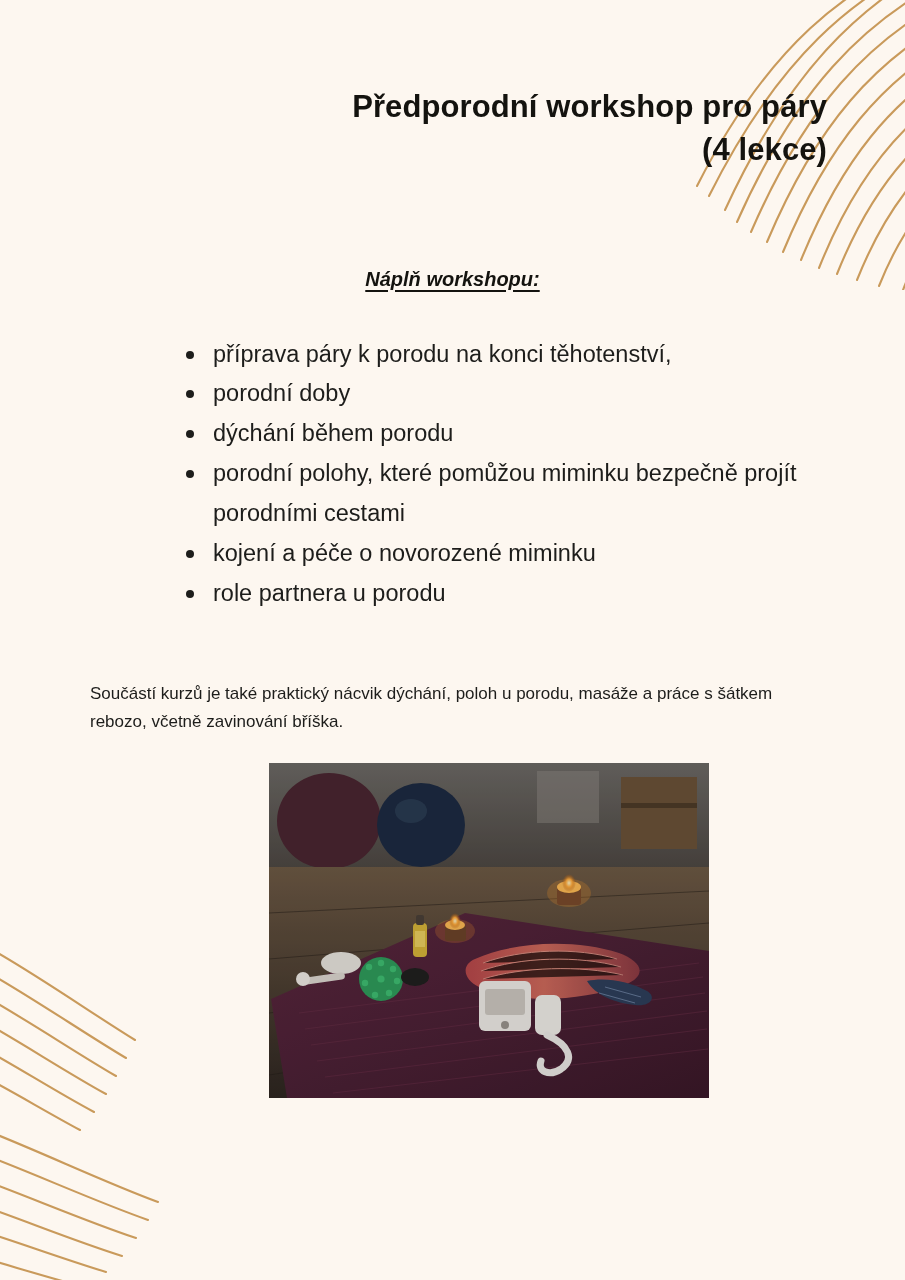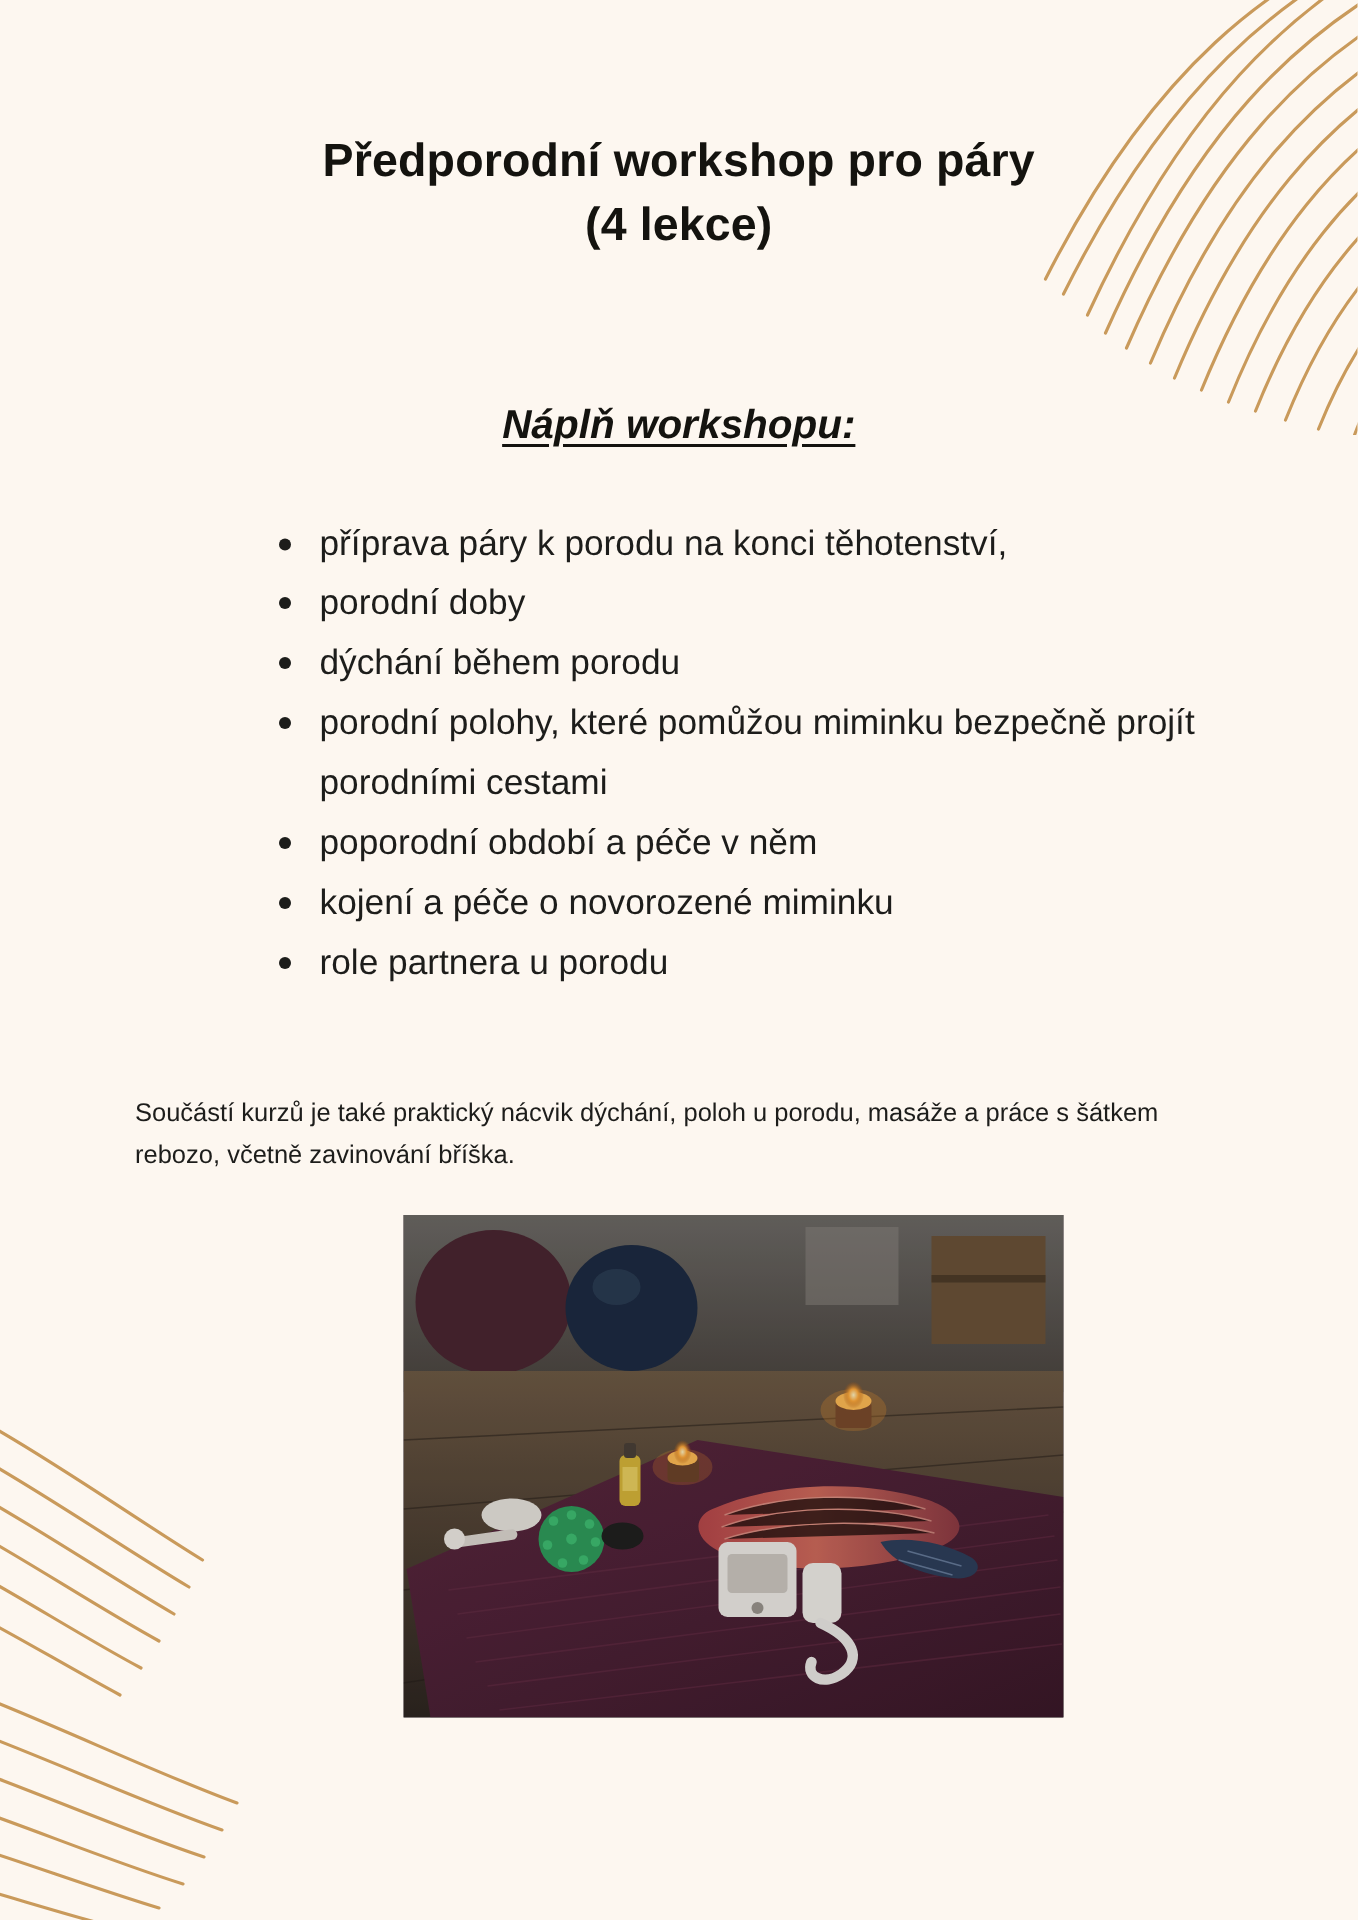--- a/index.html
+++ b/index.html
@@ -43,36 +43,36 @@
   .page {
     position: relative;
     z-index: 2;
     width: 905px;
     height: 1280px;
     box-sizing: border-box;
     padding: 86px 78px 0 78px;
   }
 
   .title {
-    text-align: center;
+    text-align: right;
     font-size: 31px;
     font-weight: bold;
     line-height: 1.38;
     letter-spacing: 0.1px;
     margin: 0;
     color: #14130f;
   }
 
   .subtitle-wrap {
     text-align: center;
     margin-top: 96px;
   }
   .subtitle {
     display: inline-block;
-    font-size: 27px;
+    font-size: 20px;
     font-style: italic;
     font-weight: bold;
     text-decoration: underline;
     text-underline-offset: 4px;
     color: #14130f;
   }
 
   .bullets {
     margin: 44px 0 0 0;
     padding-left: 108px;
@@ -173,21 +173,20 @@
 
   <div class="subtitle-wrap">
     <span class="subtitle">Náplň workshopu:</span>
   </div>
 
   <ul class="bullets">
     <li>příprava páry k porodu na konci těhotenství,</li>
     <li>porodní doby</li>
     <li>dýchání během porodu</li>
     <li>porodní polohy, které pomůžou miminku bezpečně projít porodními cestami</li>
-    <li>poporodní období a péče v něm</li>
     <li>kojení a péče o novorozené miminku</li>
     <li>role partnera u porodu</li>
   </ul>
 
   <p class="paragraph">Součástí kurzů je také praktický nácvik dýchání, poloh u porodu, masáže a práce s šátkem rebozo, včetně zavinování bříška.</p>
 
   <div class="photo-wrap">
     <div class="photo">
       <svg viewBox="0 0 440 335" xmlns="http://www.w3.org/2000/svg" preserveAspectRatio="none">
         <defs>

